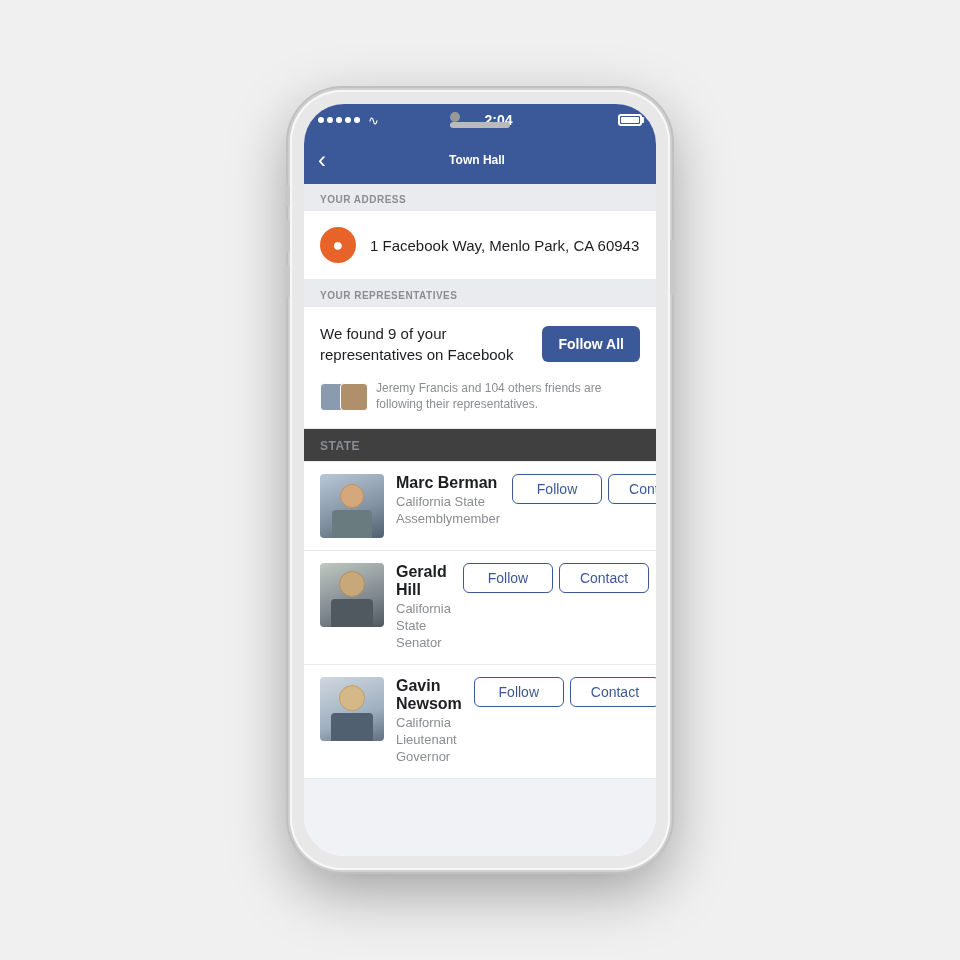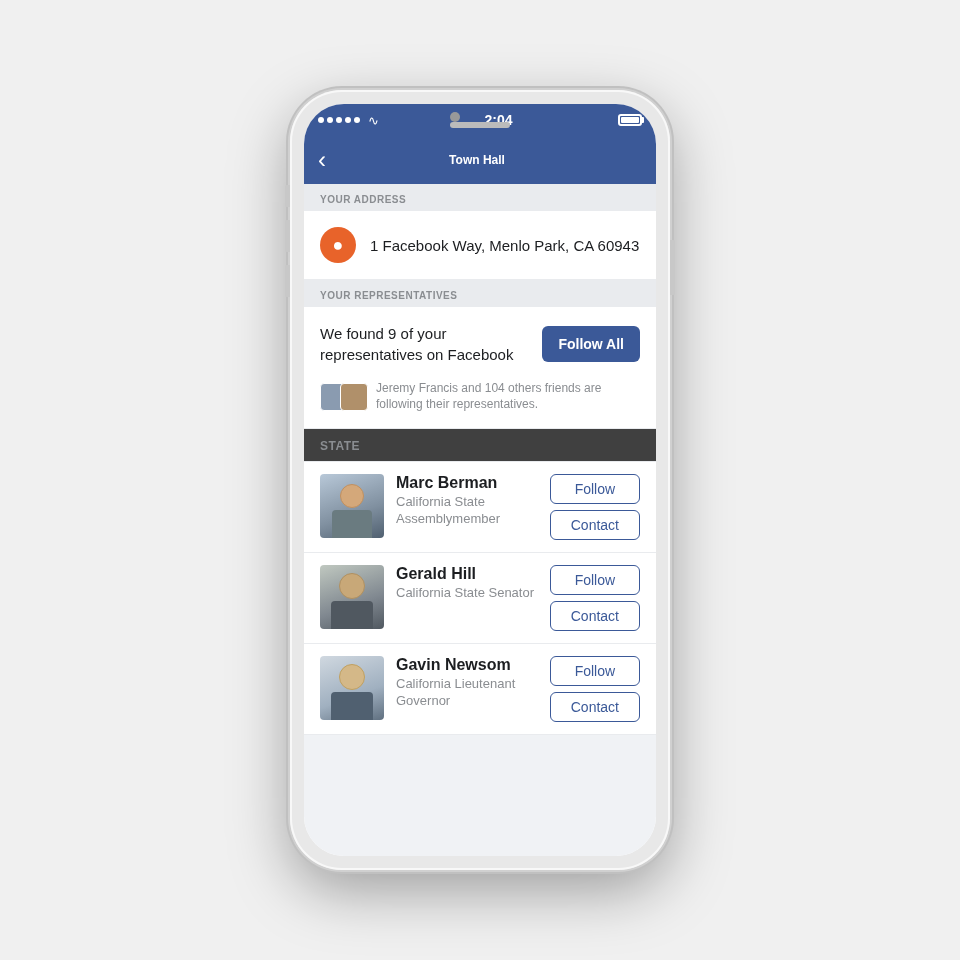--- a/index.html
+++ b/index.html
@@ -363,21 +363,20 @@
     }
 
     .rep-title {
       font-size: 13px;
       color: #8a8d91;
       line-height: 1.3;
     }
 
     .rep-actions {
       display: flex;
-      flex-direction: column;
       gap: 6px;
     }
 
     .follow-button {
       background: white;
       color: #3b5998;
       border: 1.5px solid #3b5998;
       border-radius: 6px;
       padding: 6px 20px;
       font-size: 14px;

